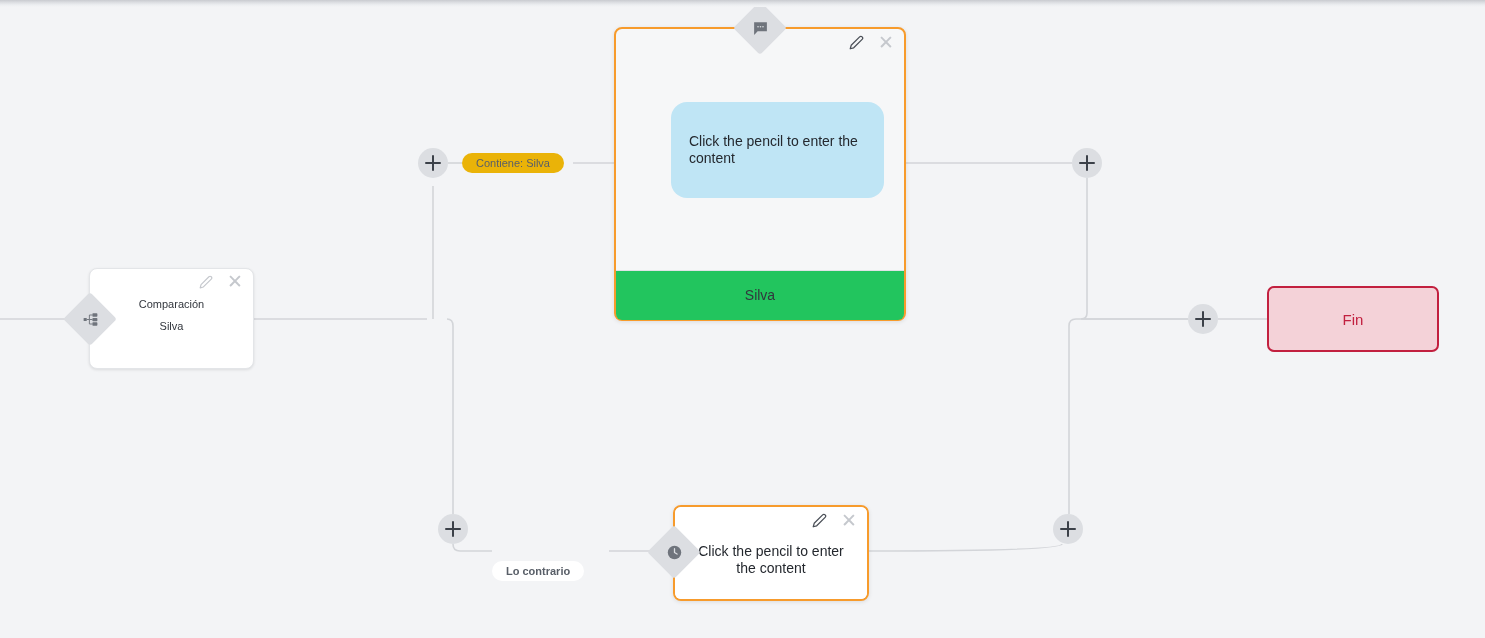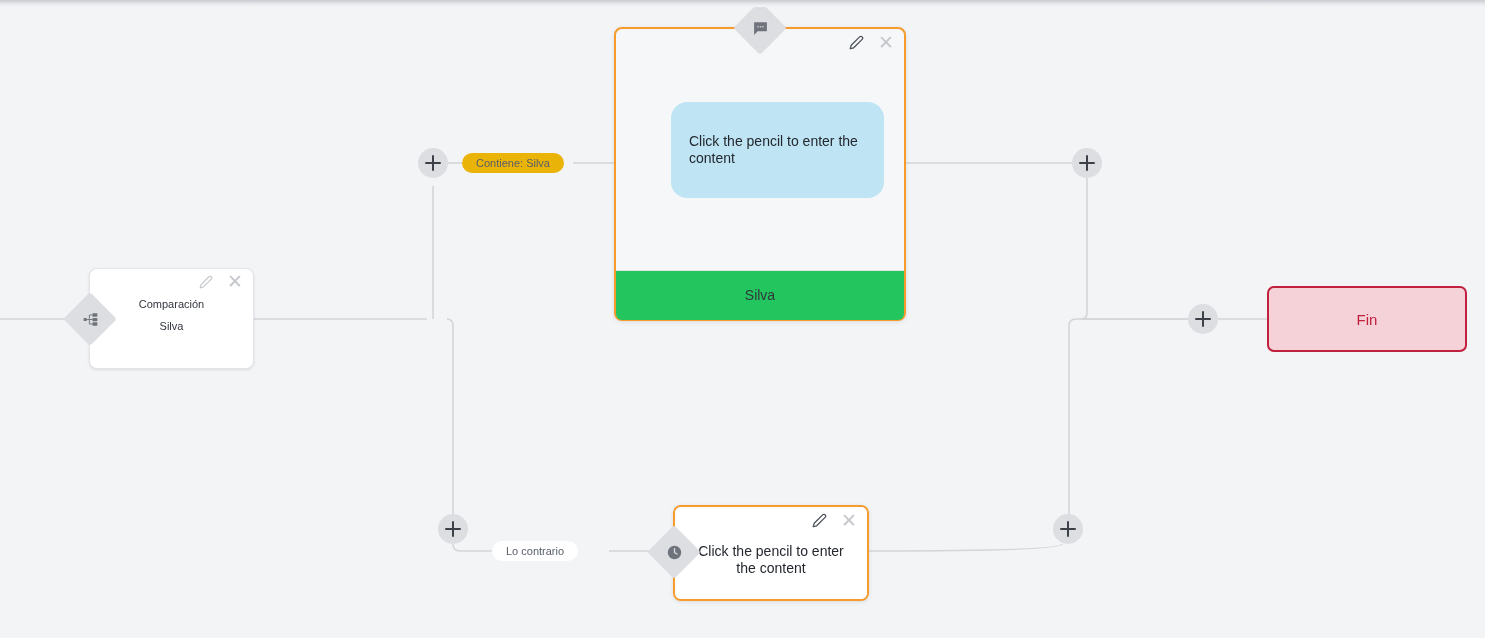--- a/index.html
+++ b/index.html
@@ -215,21 +215,21 @@
     color: #24282e;
     background: #ffffff;
     border-radius: 6px;
     padding: 14px 12px 0 12px;
     box-sizing: border-box;
   }
 
   
   #node-fin {
     left: 1267px; top: 286px;
-    width: 200px; height: 66px;
+    width: 172px; height: 66px;
   }
 </style>
 </head>
 <body>
 
 <div id="canvas">
 
   <div id="top-shadow"></div>
 
   <svg id="edges" viewBox="0 0 1485 638" xmlns="http://www.w3.org/2000/svg">
@@ -286,21 +286,21 @@
     </div>
   </div>
 
   <div class="plus-btn" style="left:418px; top:148px;"></div>
   <div class="plus-btn" style="left:438px; top:514px;"></div>
   <div class="plus-btn" style="left:1072px; top:148px;"></div>
   <div class="plus-btn" style="left:1053px; top:514px;"></div>
   <div class="plus-btn" style="left:1188px; top:304px;"></div>
 
   <div class="edge-label gray" style="left:462px; top:153px;">Contiene: Silva</div>
-  <div class="edge-label white" style="left:492px; top:541px;">Lo contrario</div>
+  <div class="edge-label white" style="left:492px; top:561px;font-weight:bold;">Lo contrario</div>
 
   <div class="node node-orange" id="node-msg-main">
     <div class="node-tools">
       <span class="tool-btn">
         <svg width="15" height="15" viewBox="0 0 24 24" fill="none" stroke="#4a4f57" stroke-width="2" stroke-linecap="round" stroke-linejoin="round">
           <path d="M17 3a2.8 2.8 0 1 1 4 4L7.5 20.5 2 22l1.5-5.5L17 3z"></path>
         </svg>
       </span>
       <span class="tool-x">✕</span>
     </div>

